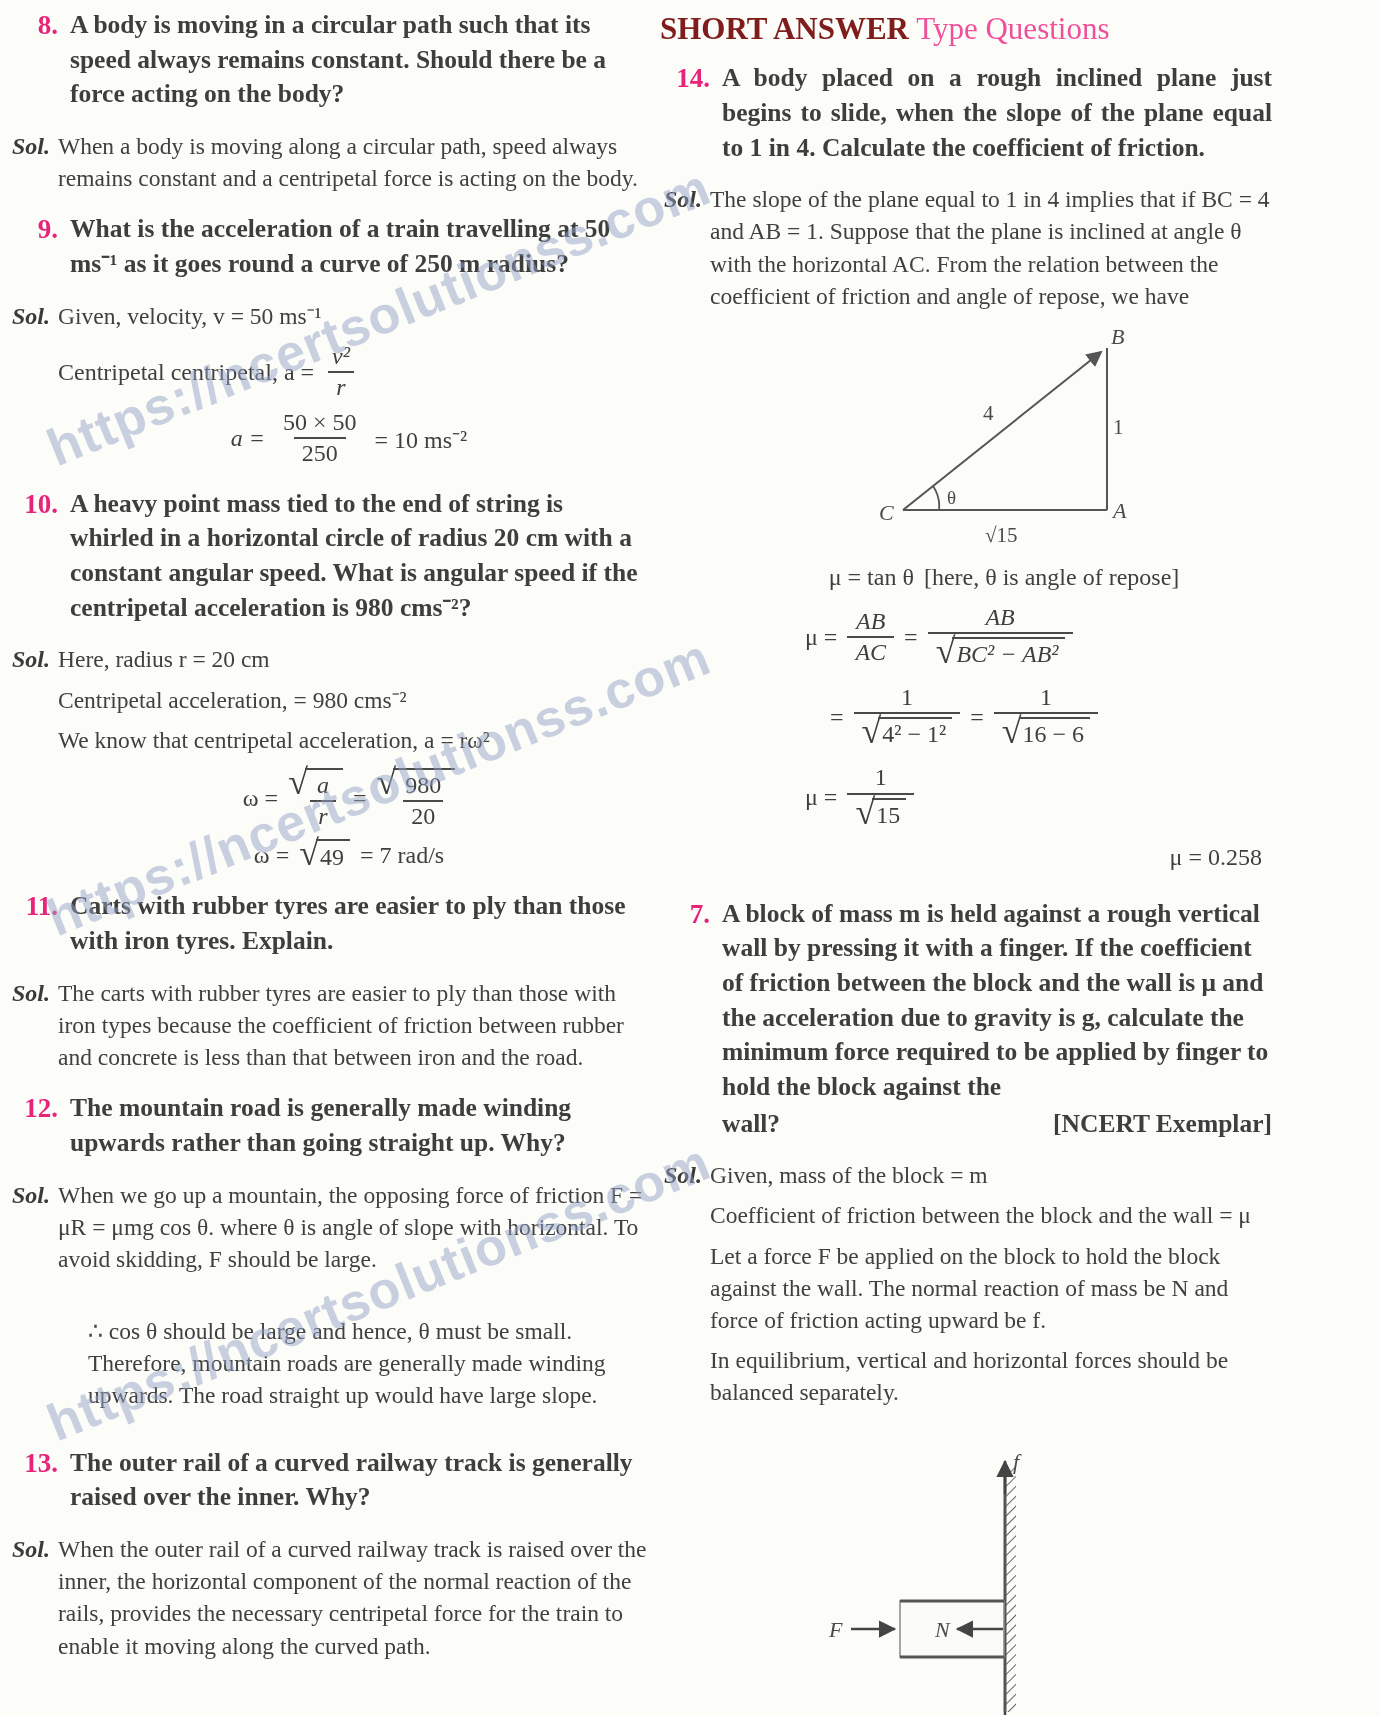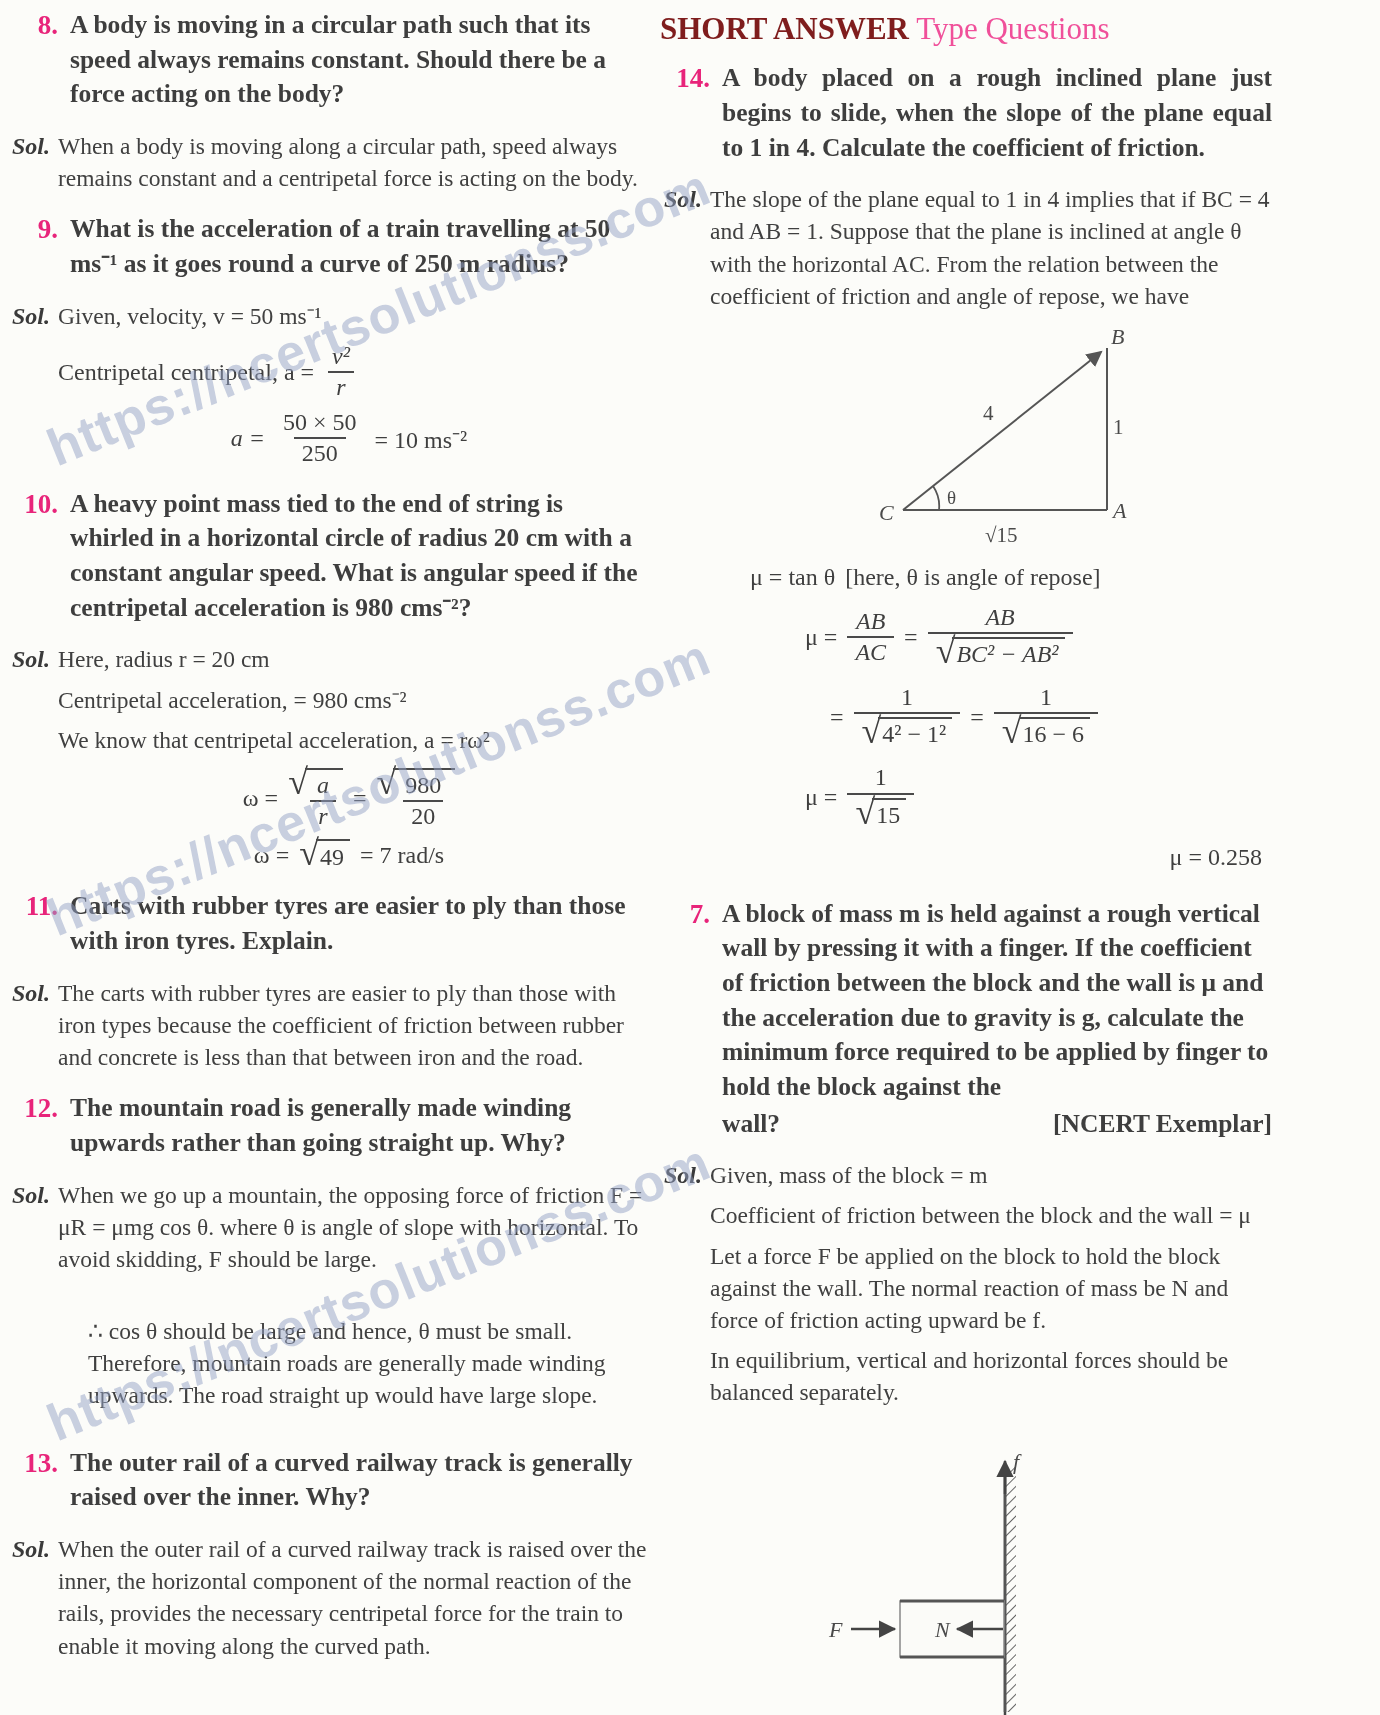--- a/index.html
+++ b/index.html
@@ -204,21 +204,21 @@
           <path d="M 84 190 A 36 36 0 0 0 78 166" fill="none" stroke="#555" stroke-width="1.8"></path>
           <text x="256" y="24" font-size="22" font-style="italic">B</text>
           <text x="258" y="198" font-size="22" font-style="italic">A</text>
           <text x="24" y="200" font-size="22" font-style="italic">C</text>
           <text x="128" y="100" font-size="21">4</text>
           <text x="258" y="114" font-size="21">1</text>
           <text x="130" y="222" font-size="21">√15</text>
           <text x="92" y="184" font-size="19">θ</text>
         </svg>
 
-        <div class="eqrow" style="margin-top:14px; justify-content:flex-start; padding-right:4px;">
+        <div class="eqrow" style="margin-top:14px; justify-content:center; padding-right:4px;">
           <span style="margin-left:40px;">μ = tan θ</span>
           <span>[here, θ is angle of repose]</span>
         </div>
 
         <div class="eqrow" style="margin-top:14px; margin-left:95px;">
           <span>μ =</span>
           <span class="frac it">
             <span class="top">AB</span>
             <span class="bot">AC</span>
           </span>

